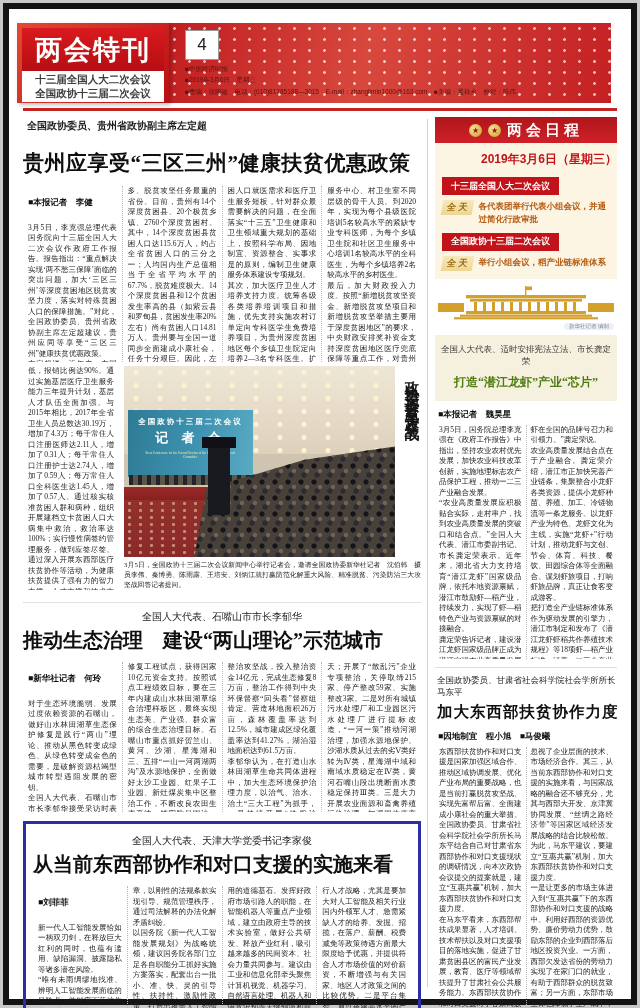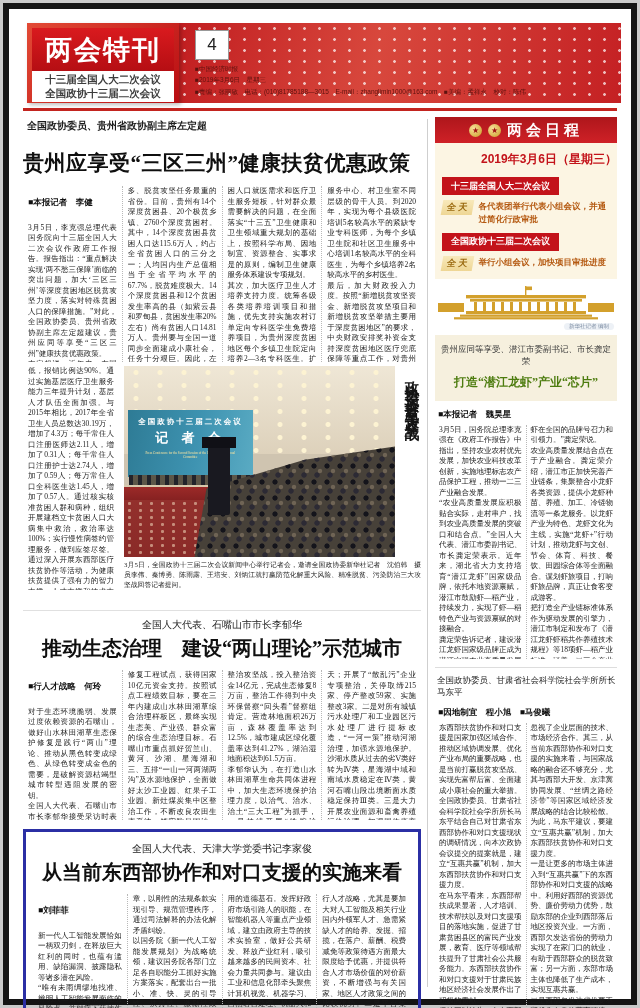--- a/index.html
+++ b/index.html
@@ -1,19 +1,19 @@
 <!DOCTYPE html>
 <html><head>
 <meta charset="utf-8">
 <style>
   html,body{margin:0;padding:0;}
   body{width:640px;height:1008px;background:#c9c9c9;font-family:"Liberation Serif","DejaVu Serif",serif;position:relative;overflow:hidden;}
   .page{position:absolute;left:3px;top:3px;width:634px;height:1002px;box-sizing:border-box;border:6px solid #141414;background:#fff;}
   
-  .masthead{position:absolute;left:18px;top:14px;width:594px;height:80px;}
+  .masthead{position:absolute;left:8px;top:14px;width:594px;height:80px;}
   .mh-banner{position:absolute;left:150px;top:0;width:444px;height:80px;
     background:linear-gradient(105deg,#c11d20,#d8483d 45%,#c42023);
     background-image:radial-gradient(circle,rgba(255,255,255,.7) 0 1px,rgba(255,255,255,0) 1.7px),linear-gradient(105deg,#c11d20,#d8483d 45%,#c42023);
     background-size:15px 11px,100% 100%;}
   .brandbox{position:absolute;left:0;top:0;width:152px;height:80px;box-sizing:border-box;
     background:linear-gradient(135deg,#e24a35,#b90d12);padding:5px;box-shadow:2px 2px 4px rgba(0,0,0,.25);}
   .brand-top{background:linear-gradient(180deg,#d91a1e,#b50e13);color:#fff;text-align:center;
     font-size:27px;font-weight:bold;letter-spacing:2px;padding:4px 0 3px;}
   .brand-bottom{background:#fff;color:#3c3c3c;font-weight:bold;font-size:10.5px;line-height:1.3;
     text-align:center;padding:2px 0;font-family:"Liberation Sans",sans-serif;}
@@ -22,21 +22,21 @@
   .mh-info{position:absolute;left:168px;top:40px;width:420px;color:#5d120e;
     font-family:"Liberation Sans",sans-serif;font-size:6.5px;line-height:1.75;}
   .mh-rule{position:absolute;left:14px;top:99px;width:594px;height:3px;background:#c3241f;}
   
   .main{position:absolute;left:14px;top:108px;width:398px;}
   .vdivider{position:absolute;left:418px;top:110px;height:868px;border-left:1px solid #cfcfcf;}
   .sidebar{position:absolute;left:426px;top:108px;width:182px;}
   
   .kicker{font-family:"Liberation Sans",sans-serif;font-size:10px;color:#1c1c1c;margin:2px 0 4px 4px;font-weight:bold;}
   .headline1{font-size:21px;font-weight:bold;color:#0f0f0f;margin:16px 0 9px 0;letter-spacing:.5px;white-space:nowrap;}
-  .headline-c{font-size:20px;font-weight:bold;color:#0f0f0f;text-align:center;margin:2px 0 8px;white-space:nowrap;}
+  .headline-c{font-size:20px;font-weight:bold;color:#0f0f0f;text-align:left;margin:2px 0 8px;white-space:nowrap;}
   .kicker-c{font-family:"Liberation Sans",sans-serif;font-size:10px;color:#1c1c1c;text-align:center;margin:4px 0 3px;}
   .byline{font-weight:bold;font-size:8.5px;color:#111;margin-bottom:4px;}
   .cols{display:flex;overflow:hidden;}
   .col{flex:1;padding:0 5px;font-size:7.5px;line-height:1.4;text-align:justify;color:#1b1b1b;
     white-space:pre-line;overflow:hidden;}
   .col + .col{border-left:1px dotted #b8b8b8;}
   .rowA{height:176px;}
   .rowB{display:flex;height:224px;margin-top:4px;}
   .colB1{width:96px;box-sizing:border-box;padding:0 5px;font-size:7.5px;line-height:1.4;
     text-align:justify;color:#1b1b1b;white-space:pre-line;overflow:hidden;}
@@ -65,21 +65,21 @@
       radial-gradient(circle at 6px 13px,#2c2a34 2.3px,rgba(0,0,0,0) 3.1px);
     background-size:13px 16px;
     clip-path:polygon(0 100%,6% 38%,55% 12%,100% 0,100% 100%);}
   .ph-cam{position:absolute;left:31%;top:42%;width:8%;height:36%;background:#191920;border-radius:2px;}
   .ph-cam:after{content:"";position:absolute;left:-30%;top:-14%;width:160%;height:16%;background:#101016;}
   .vtitle{width:22px;writing-mode:vertical-rl;font-size:14.5px;font-weight:bold;color:#141414;
     letter-spacing:4px;padding:4px 0 0 4px;}
   .caption{font-size:6.8px;line-height:1.45;color:#222;margin-top:3px;text-align:justify;}
   .caption .credit{float:right;color:#222;}
   
-  .art2{margin-top:20px;border-top:1px solid #e0e0e0;padding-top:3px;}
+  .art2{margin-top:12px;border-top:1px solid #e0e0e0;padding-top:3px;}
   .rowC{height:150px;}
   .aibox{margin-top:9px;border:3px solid #2b2fa4;padding:6px 7px;}
   .rowD{height:186px;}
   
   .sched{background:#fcf5e3;padding-bottom:6px;}
   .sched-banner{height:26px;background:linear-gradient(180deg,#ae161b,#cf2127);display:flex;align-items:center;justify-content:center;gap:6px;}
   .emblem{width:13px;height:13px;border-radius:50%;background:radial-gradient(circle at 35% 35%,#f8e09a,#c99b23);
     color:#a01313;font-size:8px;line-height:13px;text-align:center;}
   .sched-title{color:#fff;font-size:15px;font-weight:bold;letter-spacing:4px;}
   .sched-date{text-align:right;color:#c3131a;font-weight:bold;font-size:12px;margin:8px 0 4px;font-family:"Liberation Sans",sans-serif;}
@@ -172,21 +172,21 @@
           </div>
         </div>
       </div>
     </div>
 
     <div class="art2">
       <div class="kicker-c">全国人大代表、石嘴山市市长李郁华</div>
       <div class="headline-c">推动生态治理　建设“两山理论”示范城市</div>
       <div class="cols rowC">
         <div class="col">
-          <div class="byline">■行人才战略　何玲</div>
+          <div class="byline">■新华社记者　何玲</div>
           <span>对于生态环境脆弱、发展过度依赖资源的石嘴山，做好山水林田湖草生态保护修复是践行“两山”理论、推动从黑色转变成绿色、从绿色转变成金色的需要，是破解资源枯竭型城市转型遇阻发展的密钥。
 全国人大代表、石嘴山市市长李郁华接受采访时表示，石嘴山市要把山水林田湖草作为生命共同体一体化推动生态治理，建设成为“两山理论”的示范市。
 2018年石嘴山市申报的贺兰山东麓生态保护修复工程入选国家第三批山水林田湖草生态保护</span>
         </div>
         <div class="col">修复工程试点，获得国家10亿元资金支持。按照试点工程绩效目标，要在三年内建成山水林田湖草综合治理样板区，最终实现生态美、产业强、群众富的综合生态治理目标。石嘴山市重点抓好贺兰山、黄河、沙湖、星海湖和三、五排“一山一河两湖两沟”及水源地保护，全面做好太沙工业园、红果子工业园、新灶煤炭集中区整治工作，不断改良农田生态系统，筑牢防风固沙、水土保持屏障，努力将石嘴山打造成东西“大花园”。
 贺兰山国家级自然保护区生态修复是其中重点。自2017年以来，石嘴山市持续打好贺兰山清理</div>
         <div class="col">整治攻坚战，投入整治资金14亿元，完成生态修复8万亩，整治工作得到中央环保督察“回头看”督察组肯定。营造林地面积26万亩，森林覆盖率达到12.5%，城市建成区绿化覆盖率达到41.27%，湖泊湿地面积达到61.5万亩。
 李郁华认为，在打造山水林田湖草生命共同体进程中，加大生态环境保护治理力度，以治气、治水、治土“三大工程”为抓手，一是持续开展“铁腕治气”，加大煤尘、烟尘、汽车、扬尘“四尘”同治力度，2018年全市PM2.5、PM10平均浓度分别下降11.4%和8.2%，空气质量优良天数达到268天，比上年增加14</div>
         <div class="col">天；开展了“散乱污”企业专项整治，关停取缔215家、停产整改59家、实施整改3家。二是对所有城镇污水处理厂和工业园区污水处理厂进行提标改造，“一河一策”推动河湖治理，加强水源地保护。沙湖水质从过去的劣Ⅴ类好转为Ⅳ类，星海湖中域和南域水质稳定在Ⅳ类，黄河石嘴山段出境断面水质稳定保持Ⅲ类。三是大力开展农业面源和畜禽养殖污染治理，加强固体废弃物处置能力建设，推进城乡垃圾减量化资源化无害化处理。
 石嘴山市非煤产业比重上升到90%，正在逐步摆脱资源依赖的发展方式。</div>
@@ -223,21 +223,21 @@
       </div>
       <div class="sched-date">2019年3月6日（星期三）</div>
       <div class="sched-bar">十三届全国人大二次会议</div>
       <div class="sched-row">
         <span class="sched-time">全 天</span>
         <span class="sched-text">各代表团举行代表小组会议，并通过简化行政审批</span>
       </div>
       <div class="sched-bar">全国政协十三届二次会议</div>
       <div class="sched-row">
         <span class="sched-time">全 天</span>
-        <span class="sched-text">举行小组会议，加快项目审批进度</span>
+        <span class="sched-text">举行小组会议，稻产业链标准体系</span>
       </div>
     </div>
 
     <div class="building">
       <svg width="176" height="40" viewBox="0 0 176 40">
         <g fill="#d3a02c">
           <rect x="87" y="0" width="1.4" height="9"></rect>
           <rect x="88" y="0.5" width="6" height="3.6"></rect>
           <rect x="28" y="9" width="120" height="3.4"></rect>
           <rect x="32" y="13" width="112" height="2.6"></rect>
@@ -258,36 +258,37 @@
           <rect x="28" y="25" width="120" height="3.2"></rect>
           <rect x="22" y="28.6" width="132" height="2.2"></rect>
           <rect x="16" y="31.2" width="144" height="2.2"></rect>
         </g>
       </svg>
       <span class="building-tag">新华社记者 编制</span>
     </div>
 
     <div>
       <div class="qj-box">
-        <div class="qj-kicker">贵州应同等享受、潜江市委副书记、市长龚定荣</div>
+        <div class="qj-kicker">全国人大代表、适时安排宪法立法、市长龚定荣</div>
         <div class="qj-headline">打造“潜江龙虾”产业“芯片”</div>
       </div>
       <div class="side-byline">■本报记者　魏昊星</div>
       <div class="side-cols h-side1">
         <div class="col">3月5日，国务院总理李克强在《政府工作报告》中指出，坚持农业农村优先发展，加快农业科技改革创新，实施地理标志农产品保护工程，推动一二三产业融合发展。
 “农业高质量发展应积极贴合实际，走村串户，找到农业高质量发展的突破口和结合点。”全国人大代表、潜江市委副书记、市长龚定荣表示。近年来，湖北省大力支持培育“潜江龙虾”国家级品牌，依托本地资源禀赋，潜江市鼓励虾—稻产业，持续发力，实现了虾—稻特色产业与资源禀赋的对接融合。
 龚定荣告诉记者，建设潜江龙虾国家级品牌正成为潜江实现农业高质量发展的突破口，“产业发展到一定的程度和规模，需要打破地域界限，在更高平台实现自我突破。潜江正实施产业‘走出去’战略，引领虾—稻产业高端发展、品牌发展，着力将潜江龙虾培育成国家级品牌，把虾—稻产业打造成千亿集群产业，着力推动潜江龙虾品牌和标准向省外延伸，提升潜江龙</div>
         <div class="col">虾在全国的品牌号召力和引领力。”龚定荣说。
 农业高质量发展结合点在于产业融合。龚定荣介绍，潜江市正加快完善产业链条，集聚整合小龙虾各类资源，提供小龙虾种苗、养殖、加工、冷链物流等一条龙服务。以龙虾产业为特色、龙虾文化为主线，实施“龙虾+”行动计划，推动龙虾与文创、节会、体育、科技、餐饮、田园综合体等全面融合。谋划虾旅项目，打响虾旅品牌，真正让食客变成游客。
 把打造全产业链标准体系作为驱动发展的引擎力，潜江市制定和发布了《潜江龙虾虾稻共作养殖技术规程》等18项虾—稻产业标准，涵盖一二三全产业链的小龙虾标准体系已初步形成。“我们要把标准体系建设作为潜江龙虾产业发展的‘芯片’，不断健全潜江虾—稻产业链标准体系，通过标准体系的建设，提升潜江虾—稻品牌的行业地位和市场地位。”龚定荣建议国家农业农村部及相关部门加大支持对虾—稻产业标准体系的建设，为壮大虾—稻产业提供科学、稳定的发展环境。</div>
       </div>
     </div>
 
     <div class="side2">
       <div class="side2-kicker">全国政协委员、甘肃省社会科学院社会学所所长马东平</div>
+      <div class="side2-headline">加大东西部扶贫协作力度</div>
       <div class="side-byline">■因地制宜　程小旭　■马俊曦</div>
       <div class="side-cols h-side2">
         <div class="col">东西部扶贫协作和对口支援是国家加强区域合作、推动区域协调发展、优化产业布局的重要战略，也是当前打赢脱贫攻坚战、实现先富帮后富、全面建成小康社会的重大举措。
 全国政协委员、甘肃省社会科学院社会学所所长马东平结合自己对甘肃省东西部协作和对口支援现状的调研情况，向本次政协会议提交的提案就是，建立“互惠共赢”机制，加大东西部扶贫协作和对口支援力度。
 在马东平看来，东西部帮扶成果显著，人才培训、技术帮扶以及对口支援项目的落地实施，促进了甘肃贫困县区的富民产业发展，教育、医疗等领域帮扶提升了甘肃社会公共服务能力。东西部扶贫协作和对口支援对于甘肃民族地区经济社会发展作出了积极的贡献。
 但她同时认为，在东西部协作和对口支援中也存在着困难和阻力，需要在未来的发展过程中给予解决。其一，当前东西部扶贫协作的主体以政府为主，企业和市场化主体参与的较少。其二，东西部协作和对口支援尚未形成“互惠共赢”机制，合作程度不够深入。大部分东部省份还是将对口支援西部建设当作政治任务来实施。在对口支援的过程中偏重资金援助，</div>
         <div class="col">忽视了企业层面的技术、市场经济合作。其三，从当前东西部协作和对口支援的实施来看，与国家战略的融合还不够充分，尤其与西部大开发、京津冀协同发展、“丝绸之路经济带”等国家区域经济发展战略的结合比较松散。
 为此，马东平建议，要建立“互惠共赢”机制，加大东西部扶贫协作和对口支援力度。
 一是让更多的市场主体进入到“互惠共赢”下的东西部协作和对口支援的战略中。利用好西部的资源优势、廉价劳动力优势，鼓励东部的企业到西部落后地区投资兴业。一方面，西部欠发达省份的劳动力实现了在家门口的就业，有助于西部群众的脱贫致富；另一方面，东部市场主体也降低了生产成本，实现互惠共赢。
 二是西部欠发达省份要不断优化自身的营商环境，对东西部协作和对口支援企业出台优惠的土地、贷款、租赁等相关政策，通过政策的杠杆吸引东部的企业主体投入到西部欠发达地区的富民产业中来。

